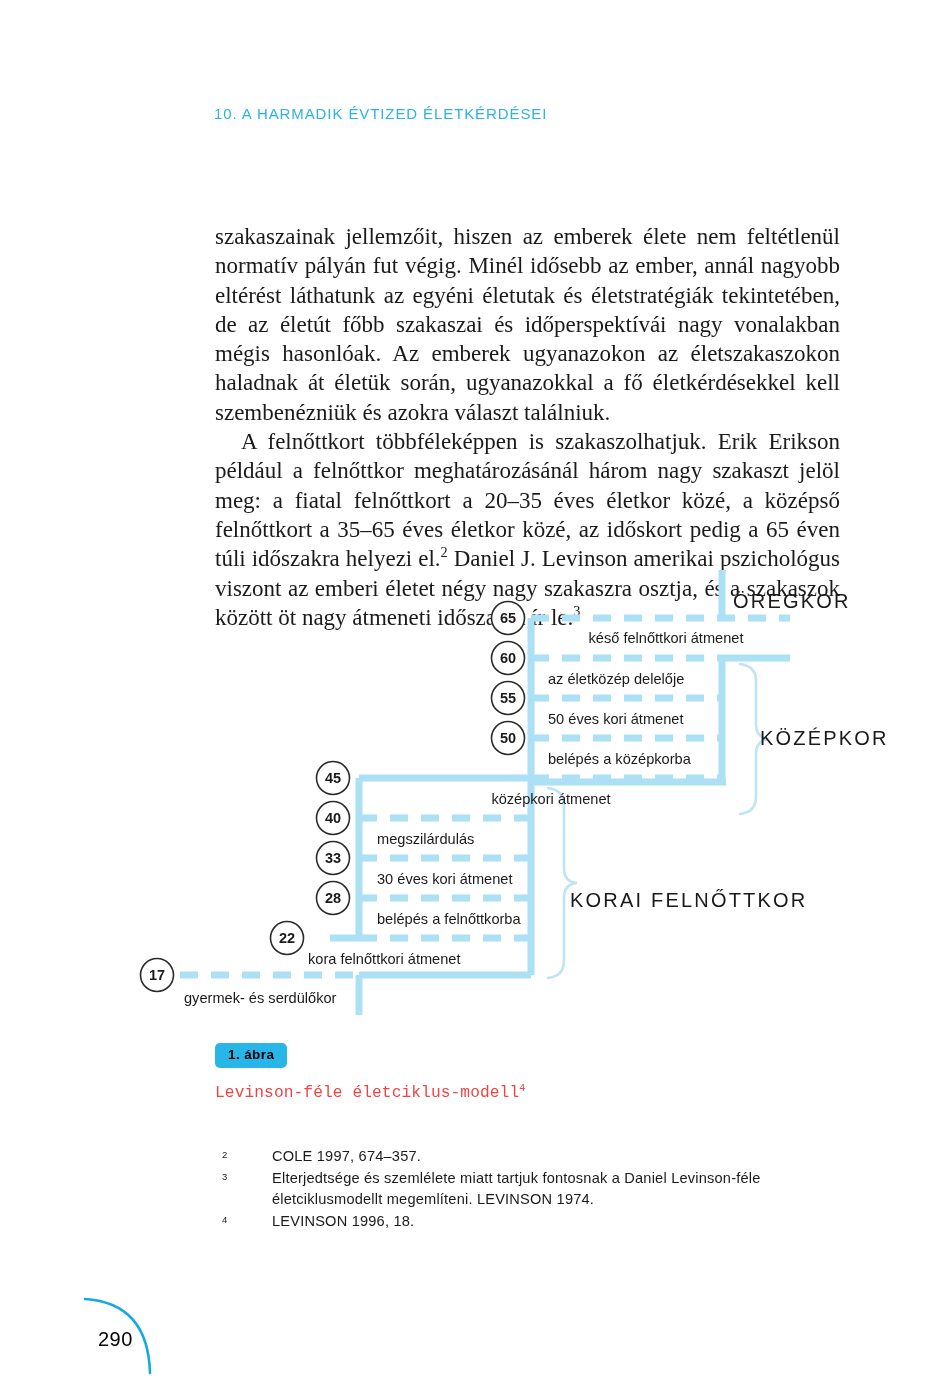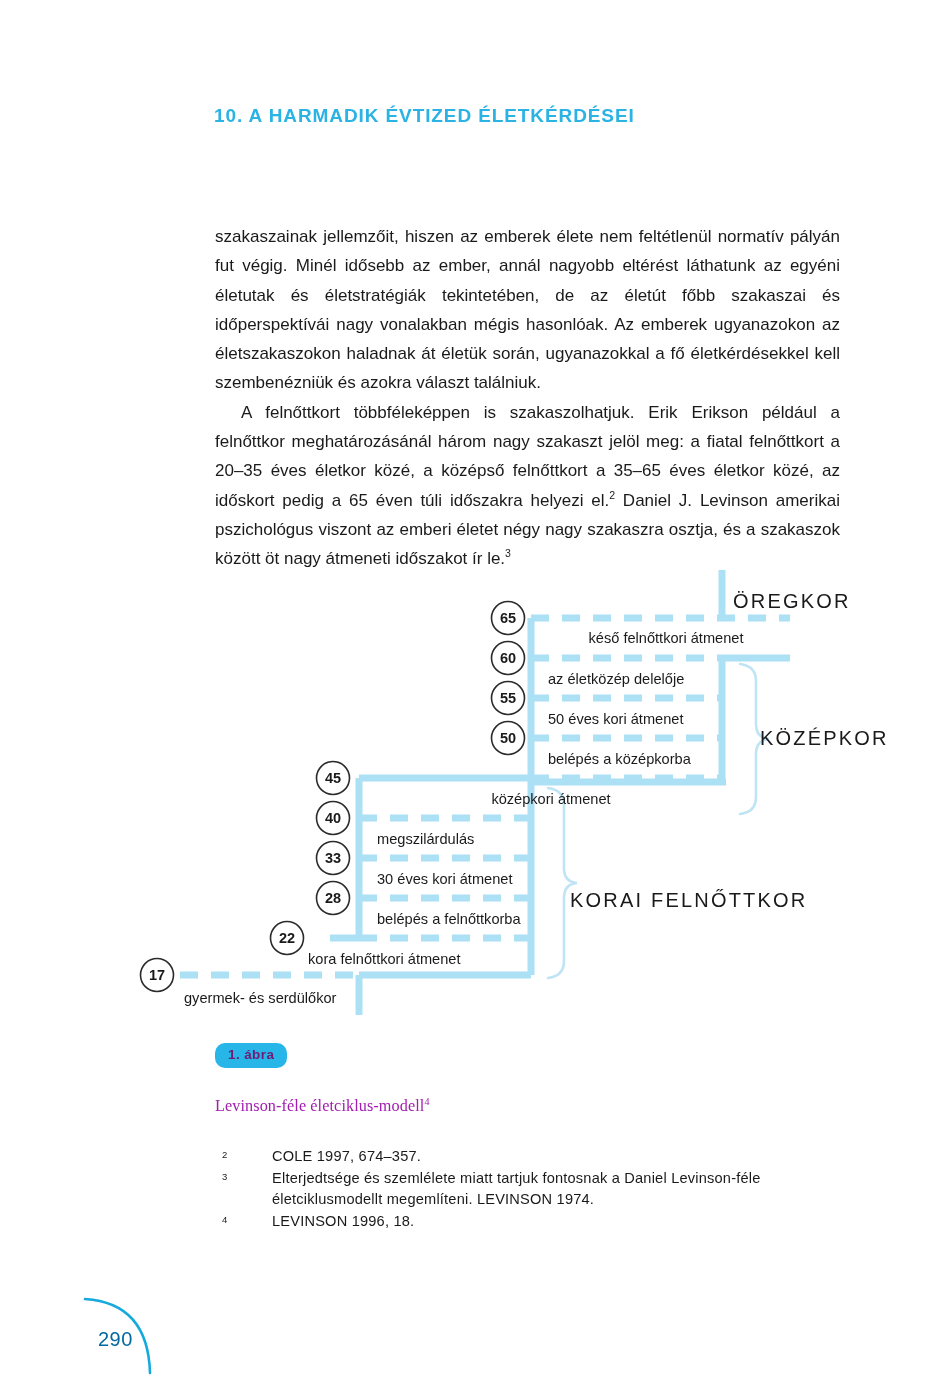--- a/index.html
+++ b/index.html
@@ -14,36 +14,36 @@
     font-family: "Liberation Sans", sans-serif;
     overflow: hidden;
   }
 
   
   #running-head {
     position: absolute;
     left: 214px;
     top: 105px;
     font-family: "Liberation Sans", sans-serif;
-    font-size: 19px;
-    font-weight: bold;
+    font-size: 15px;
+    font-weight: normal;
     letter-spacing: 0.9px;
     color: #2bb3e3;
     white-space: nowrap;
     text-align: right;
   }
 
   
   #body-copy {
     position: absolute;
     left: 215px;
     top: 222px;
     width: 625px;
-    font-family: Liberation Sans, sans-serif;
-    font-size: 17px;
+    font-family: Liberation Serif, serif;
+    font-size: 23px;
     line-height: 29.3px;
     color: #1a1a1a;
     text-align: justify;
     text-justify: inter-word;
   }
   #body-copy p { margin: 0; }
   #body-copy p.indent { text-indent: 26px; }
   #body-copy sup {
     font-size: 0.62em;
     vertical-align: super;
@@ -64,34 +64,34 @@
   
   #figure-caption-block {
     position: absolute;
     left: 215px;
     top: 1043px;
     width: 500px;
   }
   #figure-badge {
     display: inline-block;
     background: #28b5e8;
-    color: #701a75;
+    color: #000000;
     font-family: "Liberation Sans", sans-serif;
     font-size: 13.5px;
     font-weight: bold;
     letter-spacing: 0.4px;
     padding: 5px 13px 6px 13px;
-    border-radius: 10px;
+    border-radius: 5px;
     line-height: 1;
   }
   #figure-caption-text {
-    margin-top: 29px;
-    font-family: Liberation Serif, serif;
+    margin-top: 16px;
+    font-family: Liberation Mono, monospace;
     font-size: 16.2px;
-    color: #a21caf;
+    color: #ef4444;
     letter-spacing: 0.1px;
   }
   #figure-caption-text sup {
     font-size: 0.62em;
     vertical-align: super;
     line-height: 0;
   }
 
   
   #footnotes {
@@ -119,21 +119,21 @@
   }
   .fn-text { flex: 1 1 auto; }
 
   
   #page-number {
     position: absolute;
     left: 98px;
     top: 1328px;
     font-family: "Liberation Sans", sans-serif;
     font-size: 20px;
-    color: #0369a1;
+    color: #000000;
     letter-spacing: 0.5px;
   }
   #page-arc {
     position: absolute;
     left: 80px;
     top: 1290px;
     width: 120px;
     height: 90px;
   }
 </style>

